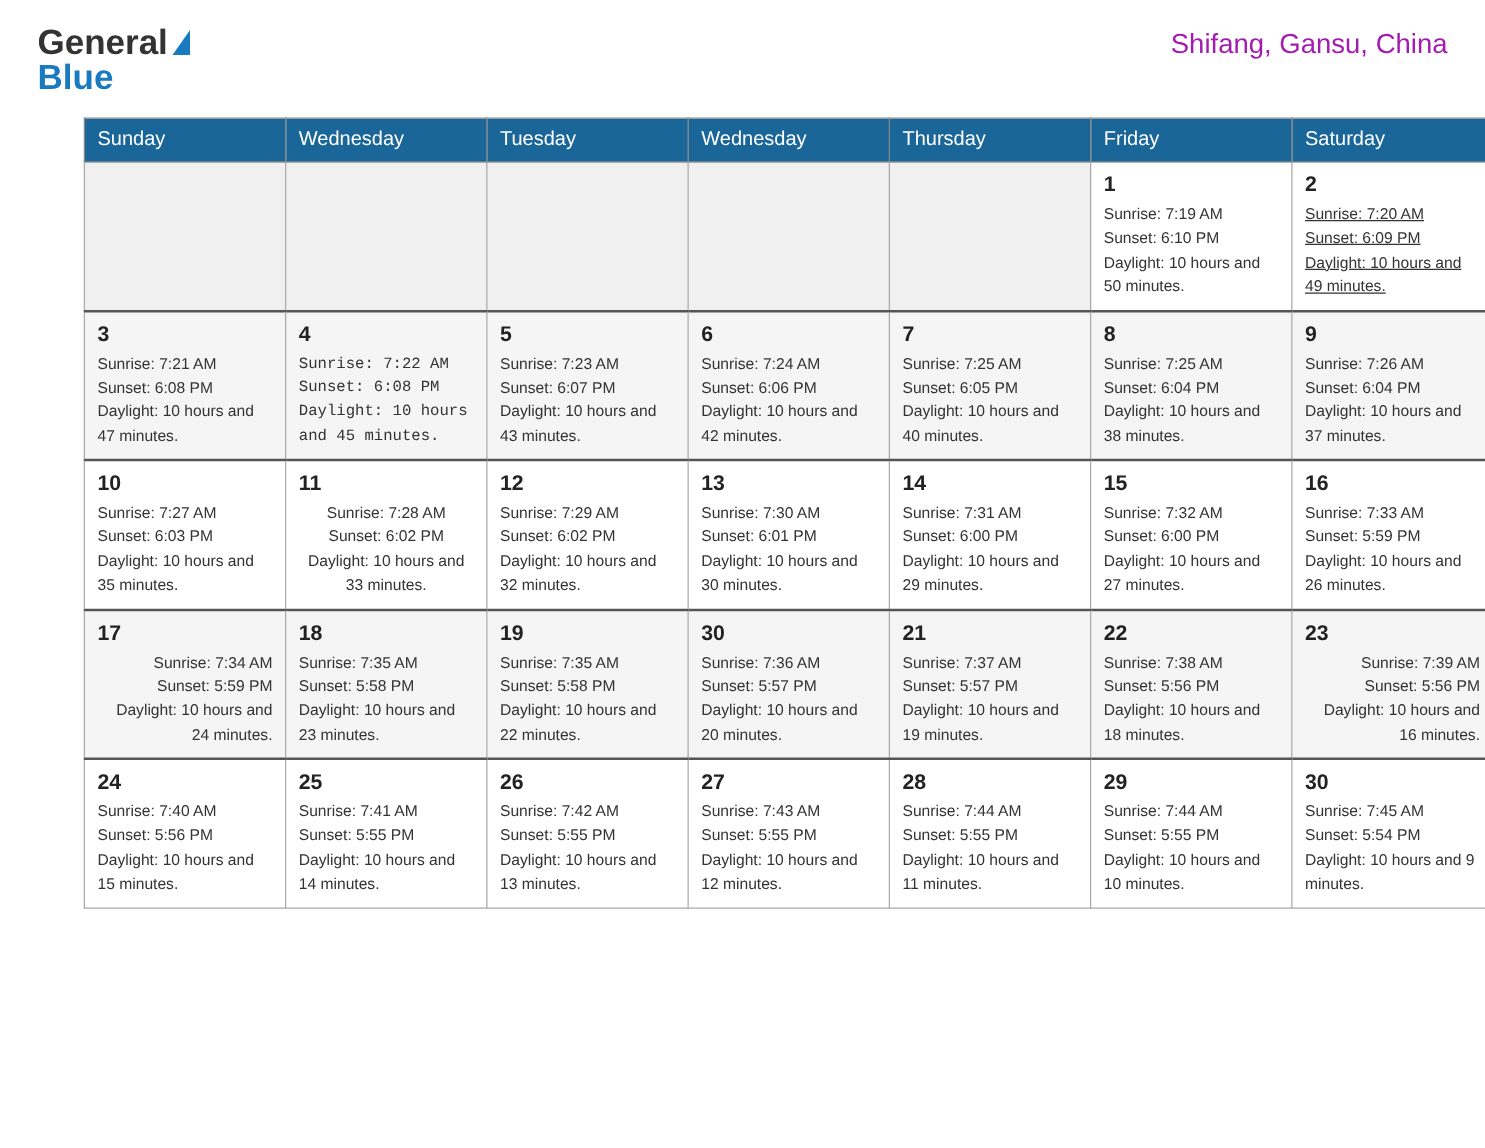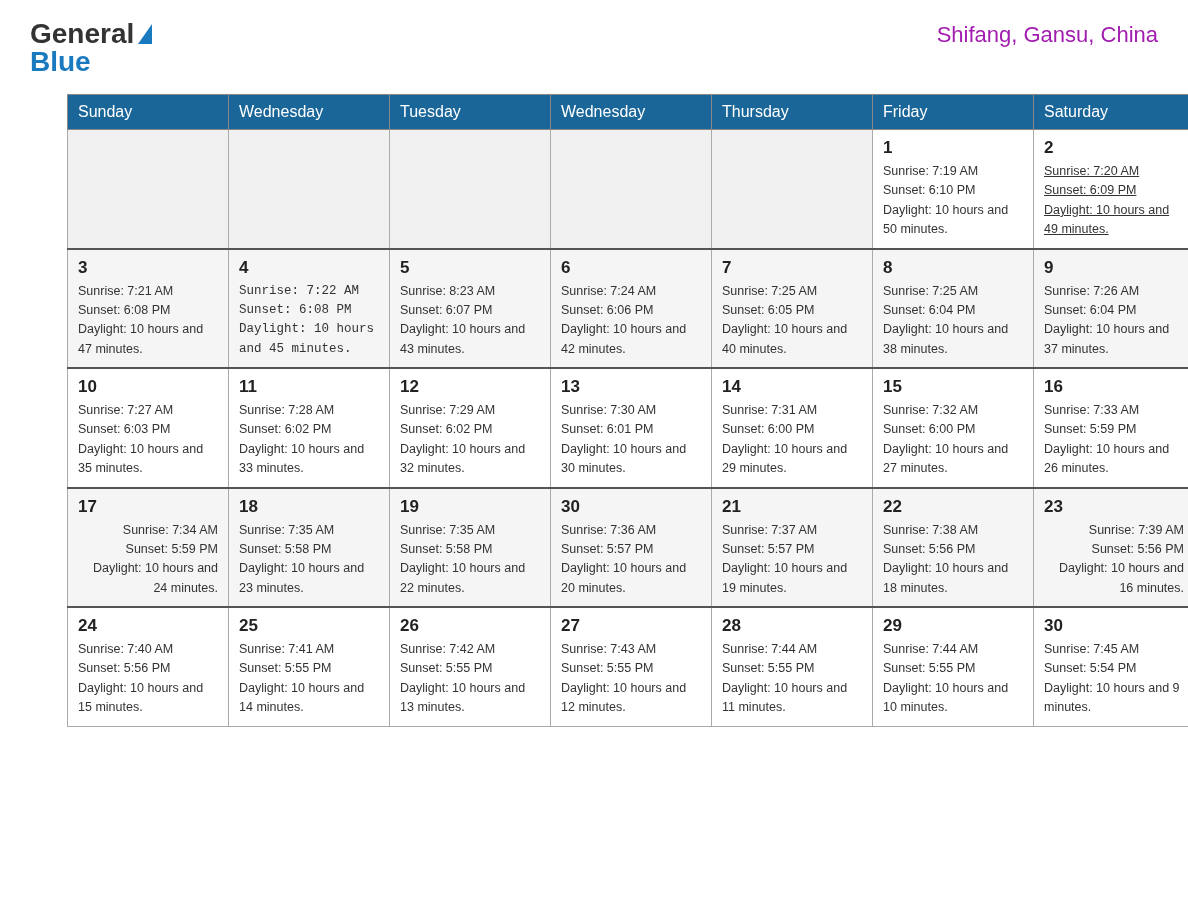--- a/index.html
+++ b/index.html
@@ -164,21 +164,21 @@
 Daylight: 10 hours and 47 minutes.</div>
         </td>
         <td>
           <div class="day-number">4</div>
           <div class="day-info" style="white-space: pre-line; font-family: Liberation Mono, monospace;">Sunrise: 7:22 AM
 Sunset: 6:08 PM
 Daylight: 10 hours and 45 minutes.</div>
         </td>
         <td>
           <div class="day-number">5</div>
-          <div class="day-info" style="white-space: pre-line;">Sunrise: 8:23 AM
+          <div class="day-info" style="white-space: pre-line;">Sunrise: 7:23 AM
 Sunset: 6:07 PM
 Daylight: 10 hours and 43 minutes.</div>
         </td>
         <td>
           <div class="day-number">6</div>
           <div class="day-info" style="white-space: pre-line;">Sunrise: 7:24 AM
 Sunset: 6:06 PM
 Daylight: 10 hours and 42 minutes.</div>
         </td>
         <td>
@@ -202,21 +202,21 @@
       </tr>
       <tr class="row-sep">
         <td>
           <div class="day-number">10</div>
           <div class="day-info" style="white-space: pre-line;">Sunrise: 7:27 AM
 Sunset: 6:03 PM
 Daylight: 10 hours and 35 minutes.</div>
         </td>
         <td>
           <div class="day-number">11</div>
-          <div class="day-info" style="white-space: pre-line;">Sunrise: 7:28 AM
+          <div class="day-info" style="white-space: pre-line; text-align: center;">Sunrise: 7:28 AM
 Sunset: 6:02 PM
 Daylight: 10 hours and 33 minutes.</div>
         </td>
         <td>
           <div class="day-number">12</div>
           <div class="day-info" style="white-space: pre-line;">Sunrise: 7:29 AM
 Sunset: 6:02 PM
 Daylight: 10 hours and 32 minutes.</div>
         </td>
         <td>

